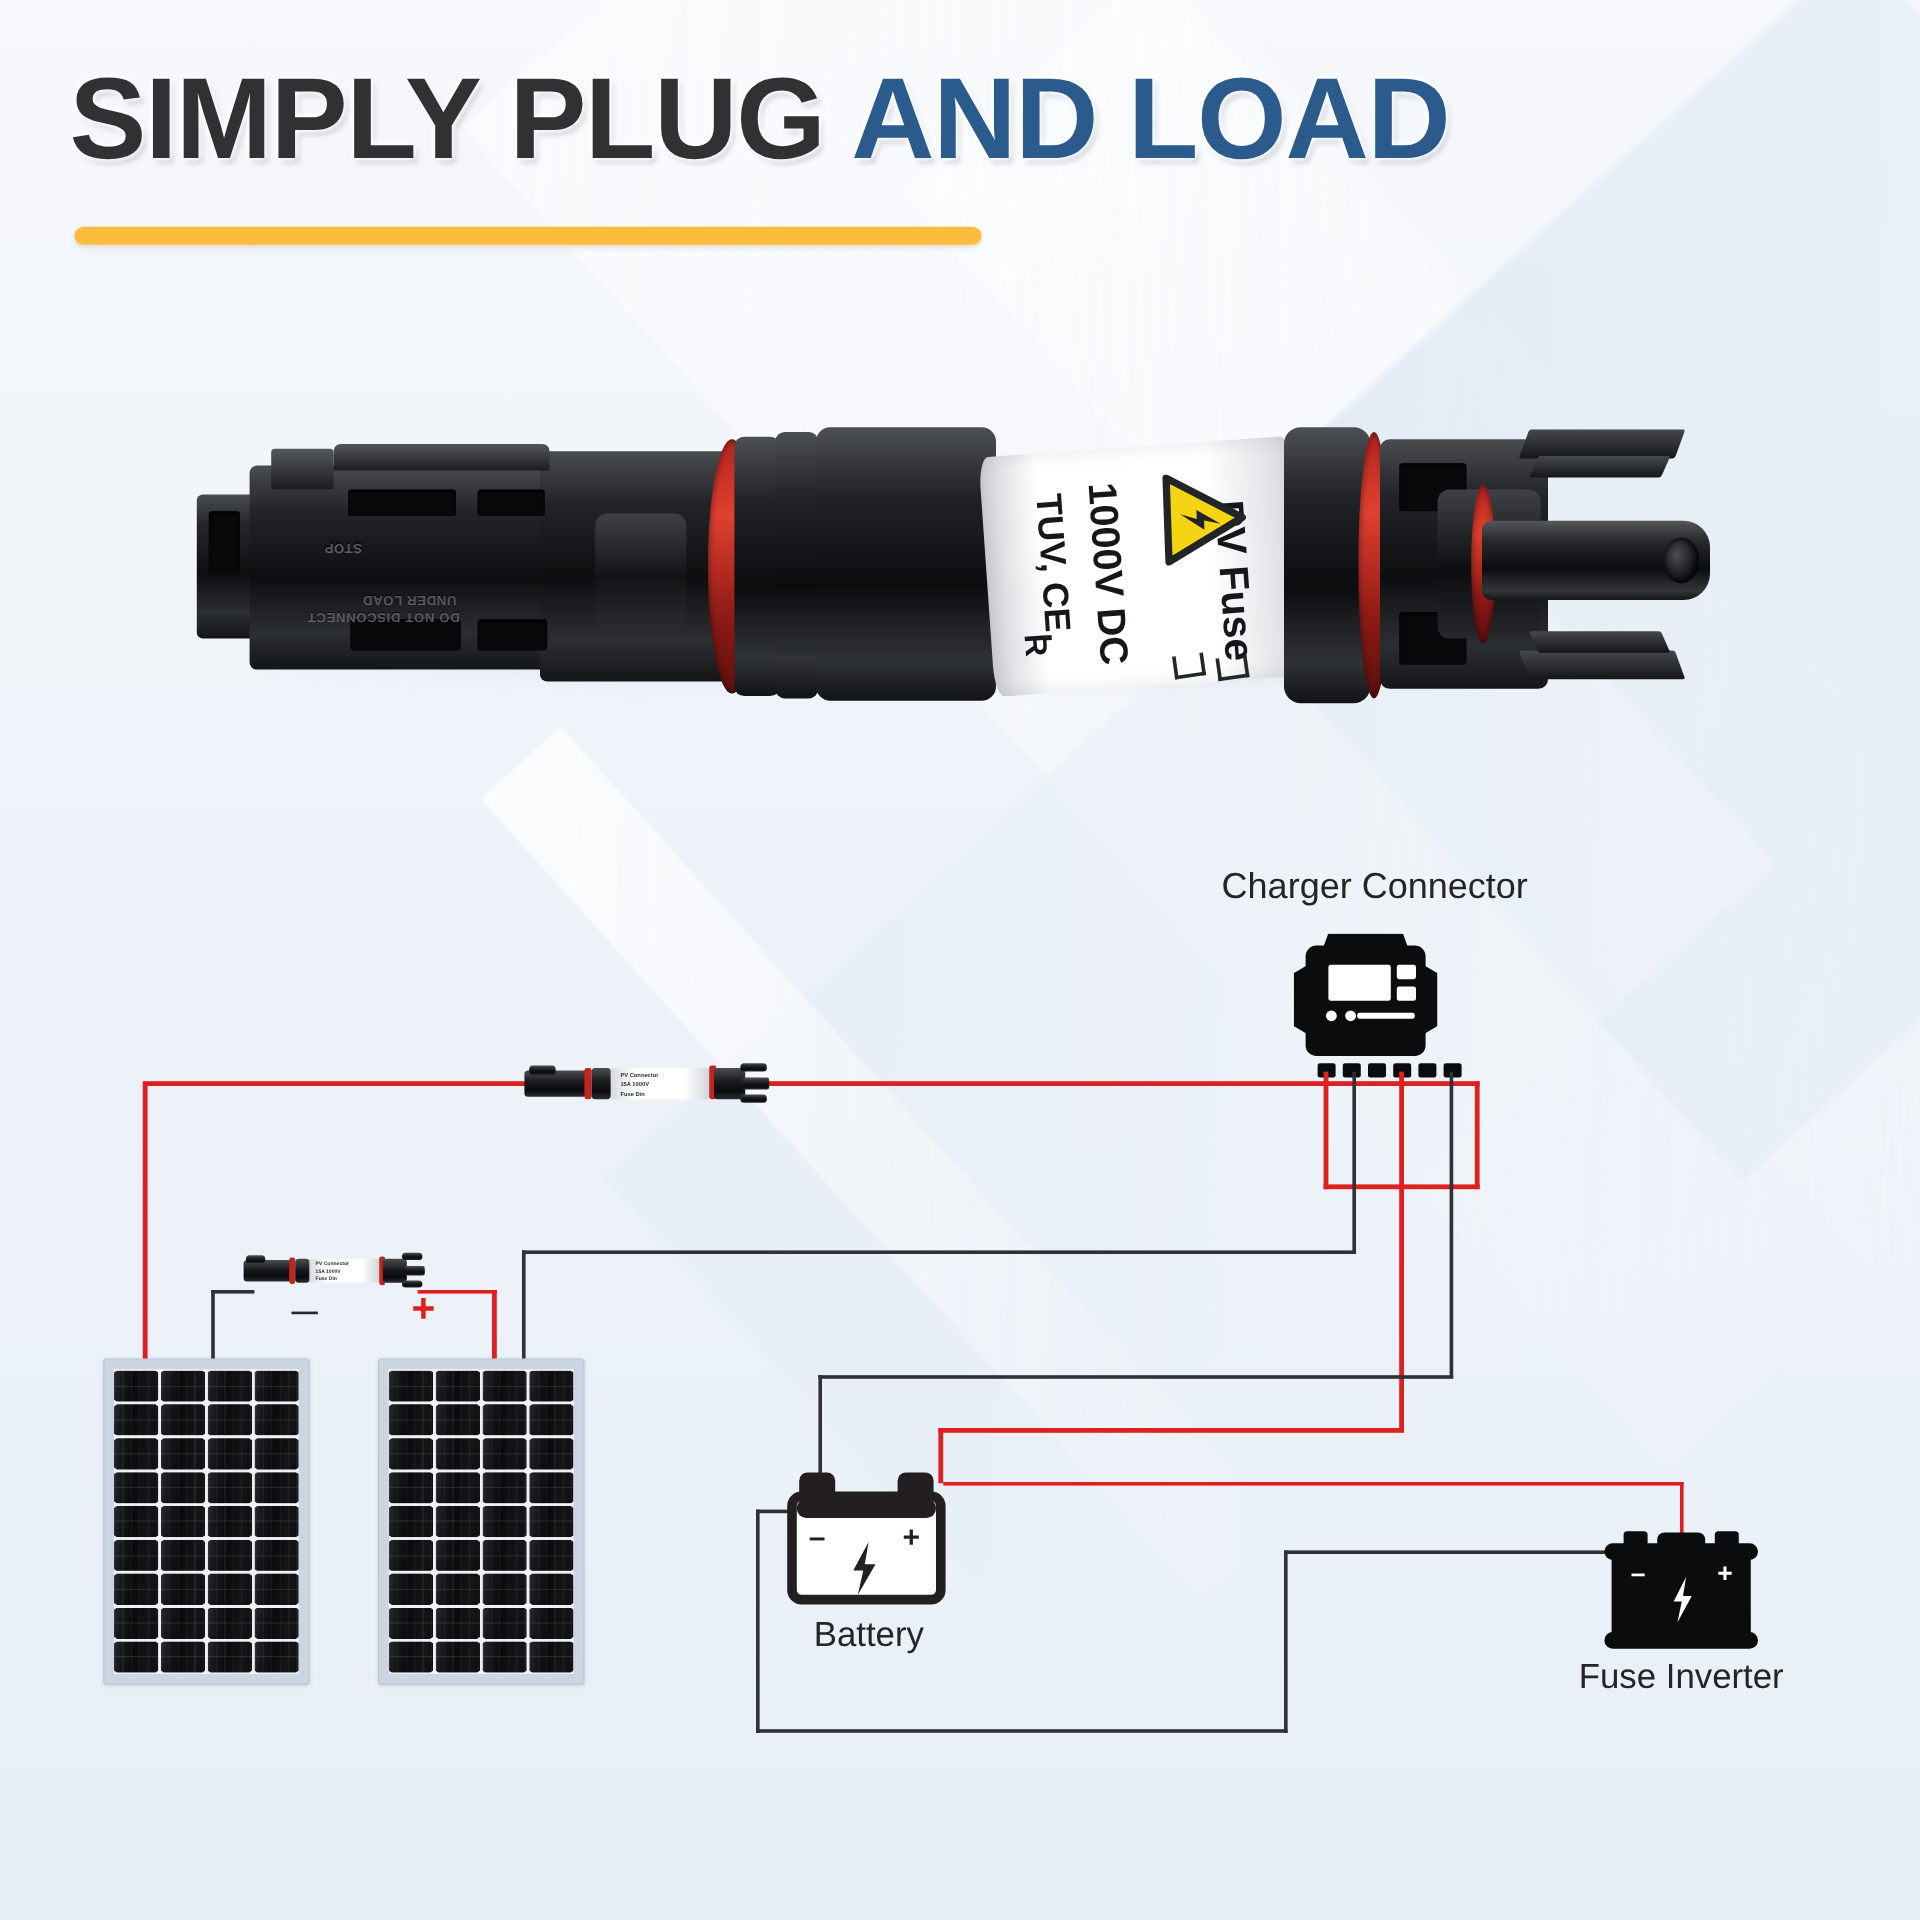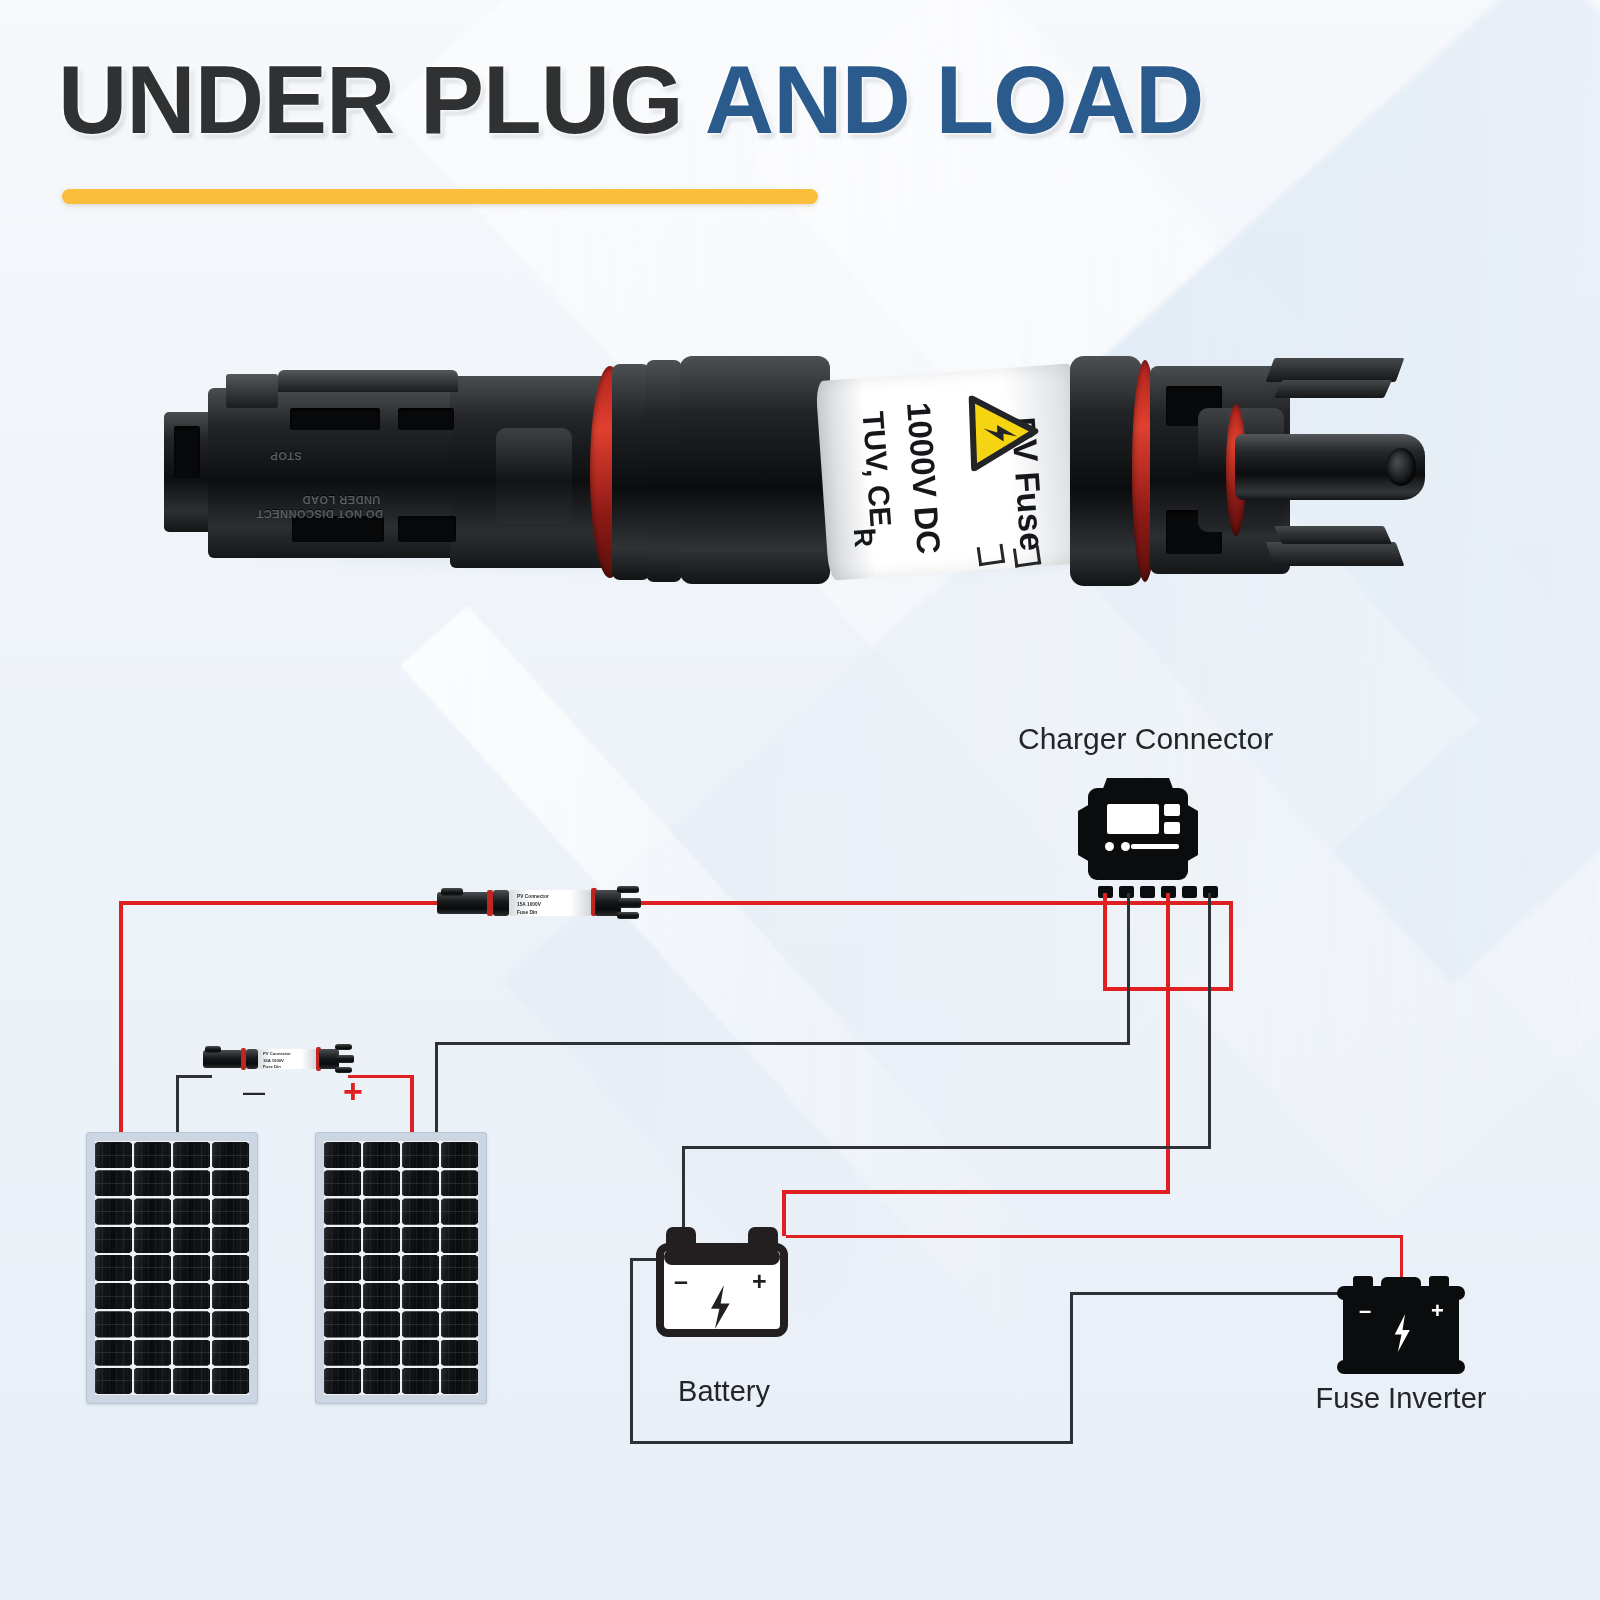--- a/index.html
+++ b/index.html
@@ -142,21 +142,21 @@
   <div class="bg-base"></div>
   <div class="bg-sheen" style="left:820px;top:-260px;width:520px;height:1500px;opacity:.55;"></div>
   <div class="bg-sheen" style="left:1180px;top:-120px;width:300px;height:1400px;opacity:.45;"></div>
   <div class="bg-band" style="left:1120px;top:120px;width:760px;height:700px;background:linear-gradient(135deg,#dbe7f3,#eef3f9);opacity:.75;"></div>
   <div class="bg-band" style="left:540px;top:620px;width:900px;height:460px;background:linear-gradient(135deg,#e4ecf5,#f2f6fa);opacity:.6;"></div>
   <div class="bg-sheen" style="left:690px;top:520px;width:90px;height:900px;opacity:.9;"></div>
 </div>
 
 <div id="headline">
   <div class="ttl">
-    <span class="w-dark">UNDER PLUG</span>
+    <span class="w-dark">SIMPLY PLUG</span>
     <span class="w-blue">AND LOAD</span>
   </div>
 </div>
 <div id="rule"></div>
 
 <div id="hero">
   <div class="shadowpad"></div>
 
   <div class="blk" id="h-tail"></div>
   <div class="blk" id="h-body"></div>
@@ -393,21 +393,21 @@
   </div>
 
   <div id="bat">
     <div class="post" style="left:18px;"></div>
     <div class="post" style="left:100px;"></div>
     <div class="shell"></div>
     <div class="cap"></div>
     <div class="sgn" style="left:26px;">–</div>
     <div class="sgn" style="left:104px;">+</div>
     <div class="bolt"></div>
-    <div class="lab lbl" style="position:absolute;font-size:29px;margin-top:28px;">Battery</div>
+    <div class="lab lbl" style="position:absolute;font-size:29px;">Battery</div>
   </div>
 
   <div id="inv">
     <div class="post" style="left:16px;"></div>
     <div class="post" style="left:92px;"></div>
     <div class="hump"></div>
     <div class="lipT"></div>
     <div class="body"></div>
     <div class="lipB"></div>
     <div class="sgn" style="left:22px;">–</div>

